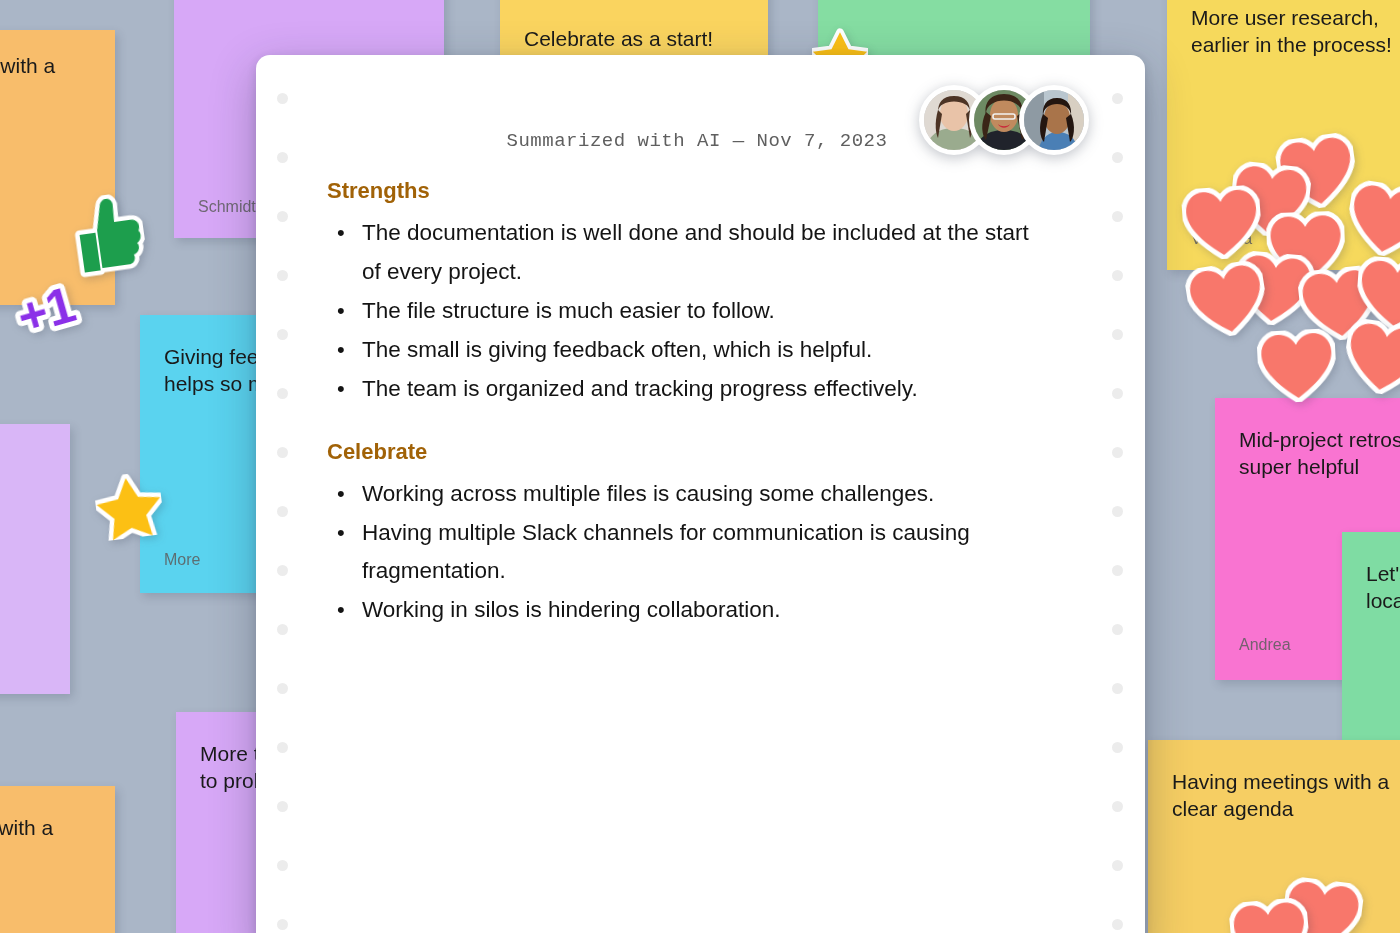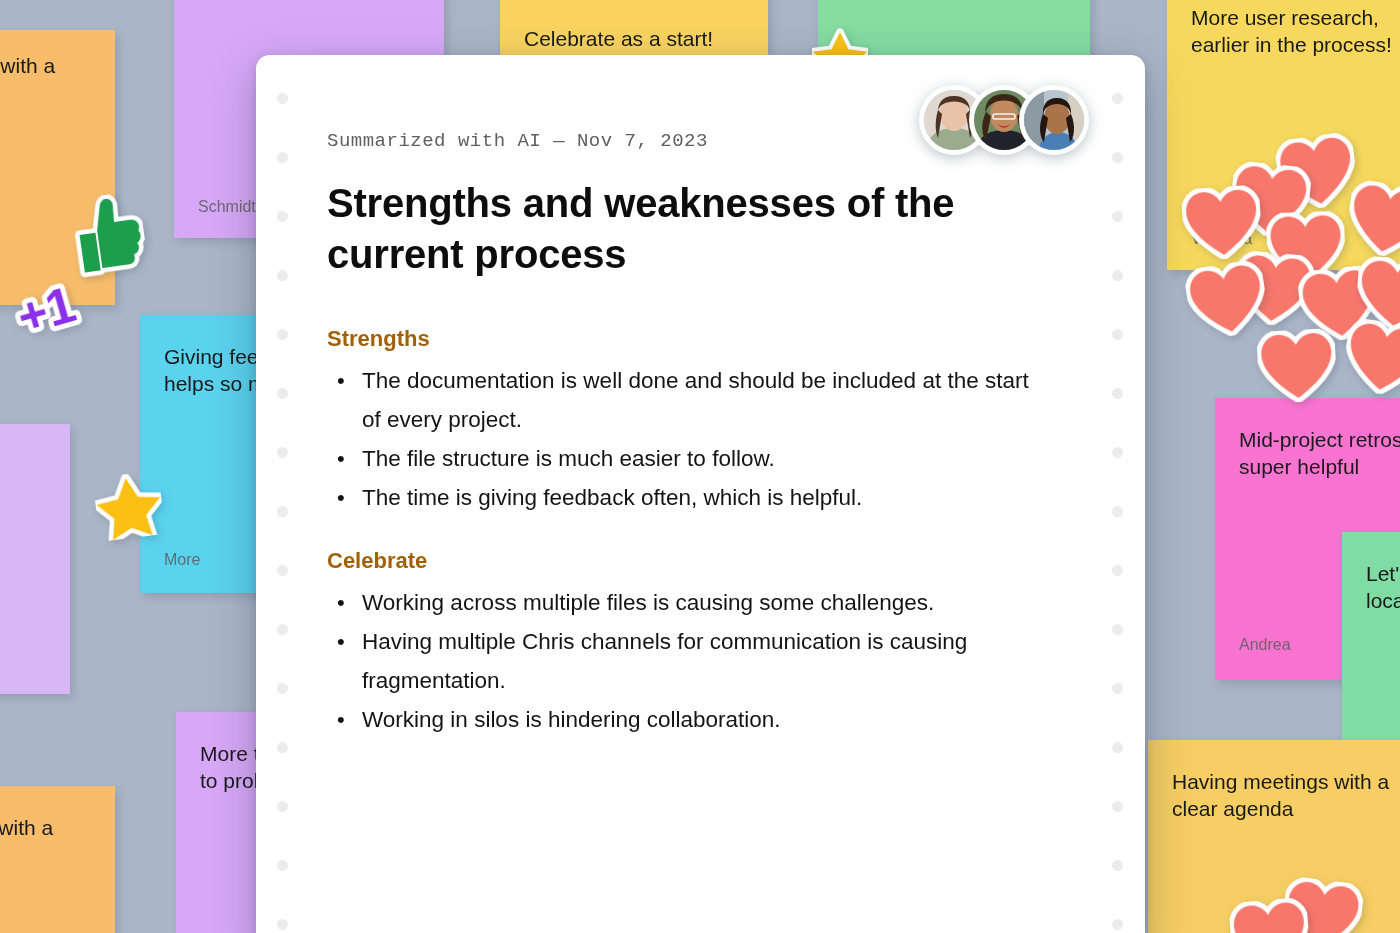--- a/index.html
+++ b/index.html
@@ -64,20 +64,21 @@
     width: 740px; height: 100%;
     padding-top: 75px;
   }
 
   .eyebrow {
     font-family: "Liberation Mono", monospace;
     font-size: 19px;
     letter-spacing: .5px;
     color: #5f5f5f;
     margin-bottom: 26px;
+    text-align: center;
   }
   .card-title {
     font-size: 40px;
     font-weight: 700;
     line-height: 1.28;
     color: #0d0d0d;
     letter-spacing: -.2px;
     max-width: 640px;
     margin-bottom: 46px;
   }
@@ -330,33 +331,33 @@
         <div class="hole" style="top: 569px;"></div>
         <div class="hole" style="top: 628px;"></div>
         <div class="hole" style="top: 687px;"></div>
         <div class="hole" style="top: 746px;"></div>
         <div class="hole" style="top: 805px;"></div>
         <div class="hole" style="top: 864px;"></div>
       </div>
 
     <div id="card-inner">
       <div class="eyebrow">Summarized with AI — Nov 7, 2023</div>
-      <h1 class="card-title">Strengths and weaknesses of the current process</h1>
 
       <h2 class="sec-head">Strengths</h2>
       <ul class="sec-list">
         <li>The documentation is well done and should be included at the start of every project.</li>
         <li>The file structure is much easier to follow.</li>
-        <li>The time is giving feedback often, which is helpful.</li>
+        <li>The small is giving feedback often, which is helpful.</li>
+        <li>The team is organized and tracking progress effectively.</li>
       </ul>
 
       <h2 class="sec-head">Celebrate</h2>
       <ul class="sec-list">
         <li>Working across multiple files is causing some challenges.</li>
-        <li>Having multiple Chris channels for communication is causing fragmentation.</li>
+        <li>Having multiple Slack channels for communication is causing fragmentation.</li>
         <li>Working in silos is hindering collaboration.</li>
       </ul>
     </div>
 
     <div id="avatars">
       <div class="avatar">
         <svg viewBox="0 0 60 60" aria-hidden="true">
           <rect width="60" height="60" fill="#dfd9d2"></rect>
           <path d="M0 60 C6 42 18 38 30 38 C42 38 54 42 60 60 Z" fill="#9aab8e"></path>
           <ellipse cx="30" cy="24" rx="14" ry="17" fill="#e9c3a8"></ellipse>

